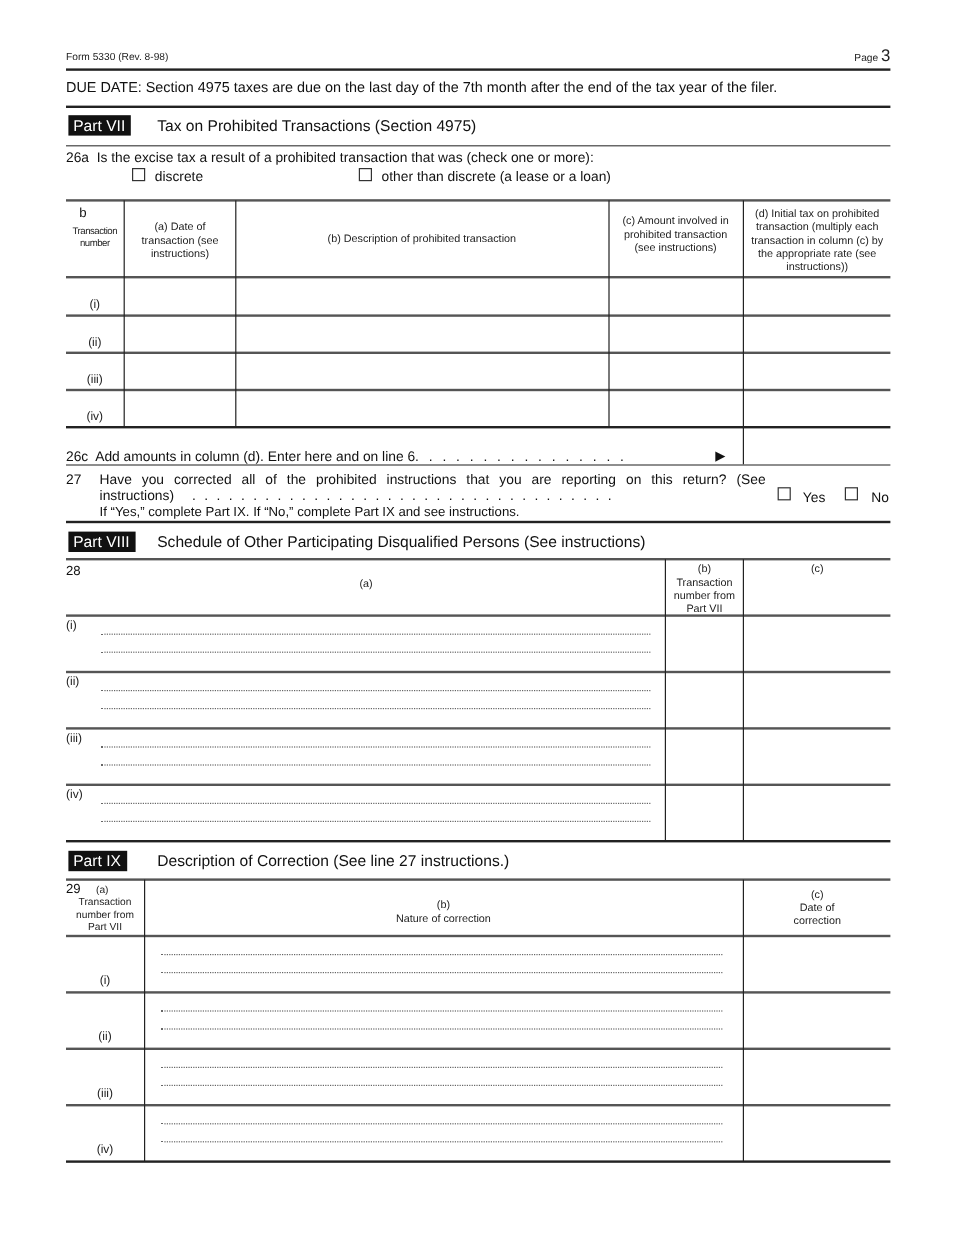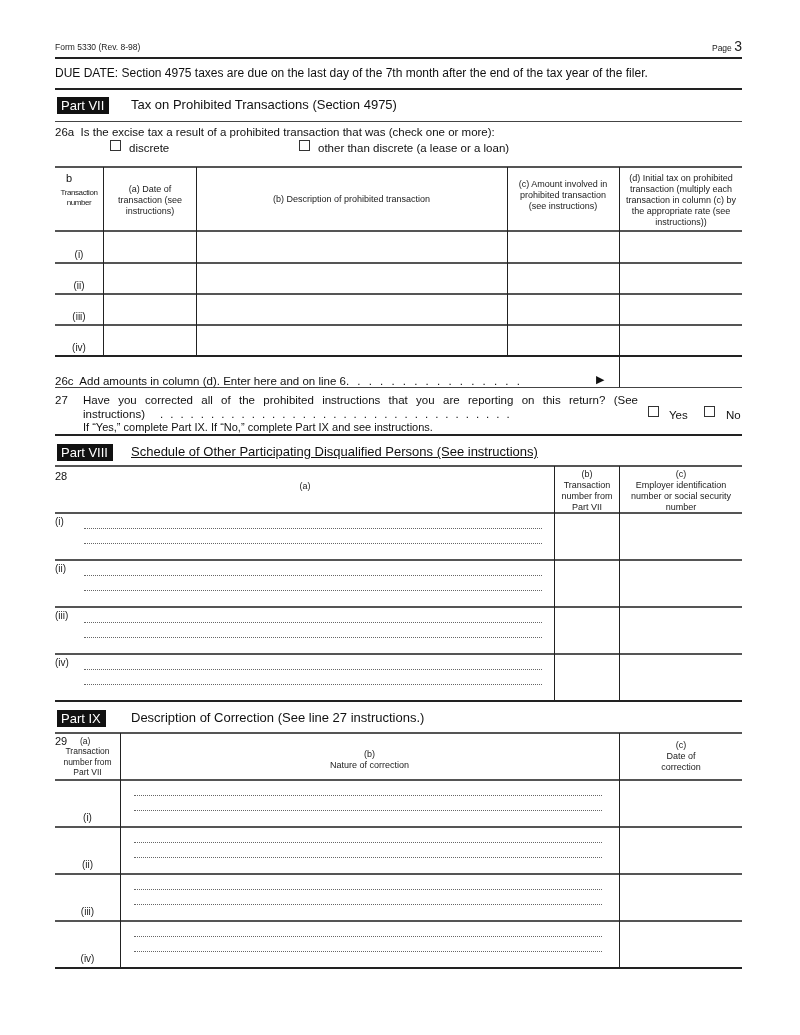--- a/index.html
+++ b/index.html
@@ -104,34 +104,33 @@
 <div class="checkbox" style="left:648px; top:406px;"></div>
 <div class="abs body12" style="left:669px; top:408px;">Yes</div>
 <div class="checkbox" style="left:704px; top:406px;"></div>
 <div class="abs body12" style="left:726px; top:408px;text-align:right;">No</div>
 <div class="abs" style="left:83px; top:421px; font-size:11px; line-height:13px;">If “Yes,” complete Part IX. If “No,” complete Part IX and see instructions.</div>
 <div class="hline thick" style="top:434px;"></div>
 
 <div class="abs" style="left:57px; top:443px;">
   <span class="part-badge">Part VIII</span>
 </div>
-<div class="abs part-title" style="left:131px; top:444px;text-decoration:underline;">Schedule of Other Participating Disqualified Persons (See instructions)</div>
+<div class="abs part-title" style="left:131px; top:444px;">Schedule of Other Participating Disqualified Persons (See instructions)</div>
 <div class="hline med" style="top:465px;"></div>
 
 <div class="abs" style="left:55px; top:470px; font-size:11px;">28</div>
 <div class="abs small" style="left:60px; top:481px; width:490px;">
   <div>(a)</div>
 </div>
 <div class="abs small" style="left:556px; top:469px; width:62px;">
   <div>(b)</div>
   <div>Transaction number from Part VII</div>
 </div>
 <div class="abs small" style="left:622px; top:469px; width:118px;">
   <div>(c)</div>
-  <div>Employer identification number or social security number</div>
 </div>
 
 <div class="hline med" style="top:512px;"></div>
 <div class="hline med" style="top:559px;"></div>
 <div class="hline med" style="top:606px;"></div>
 <div class="hline med" style="top:653px;"></div>
 <div class="hline thick" style="top:700px;"></div>
 
 <div class="vline" style="left:554px; top:466px; height:235px;"></div>
 <div class="vline" style="left:619px; top:466px; height:235px;"></div>

